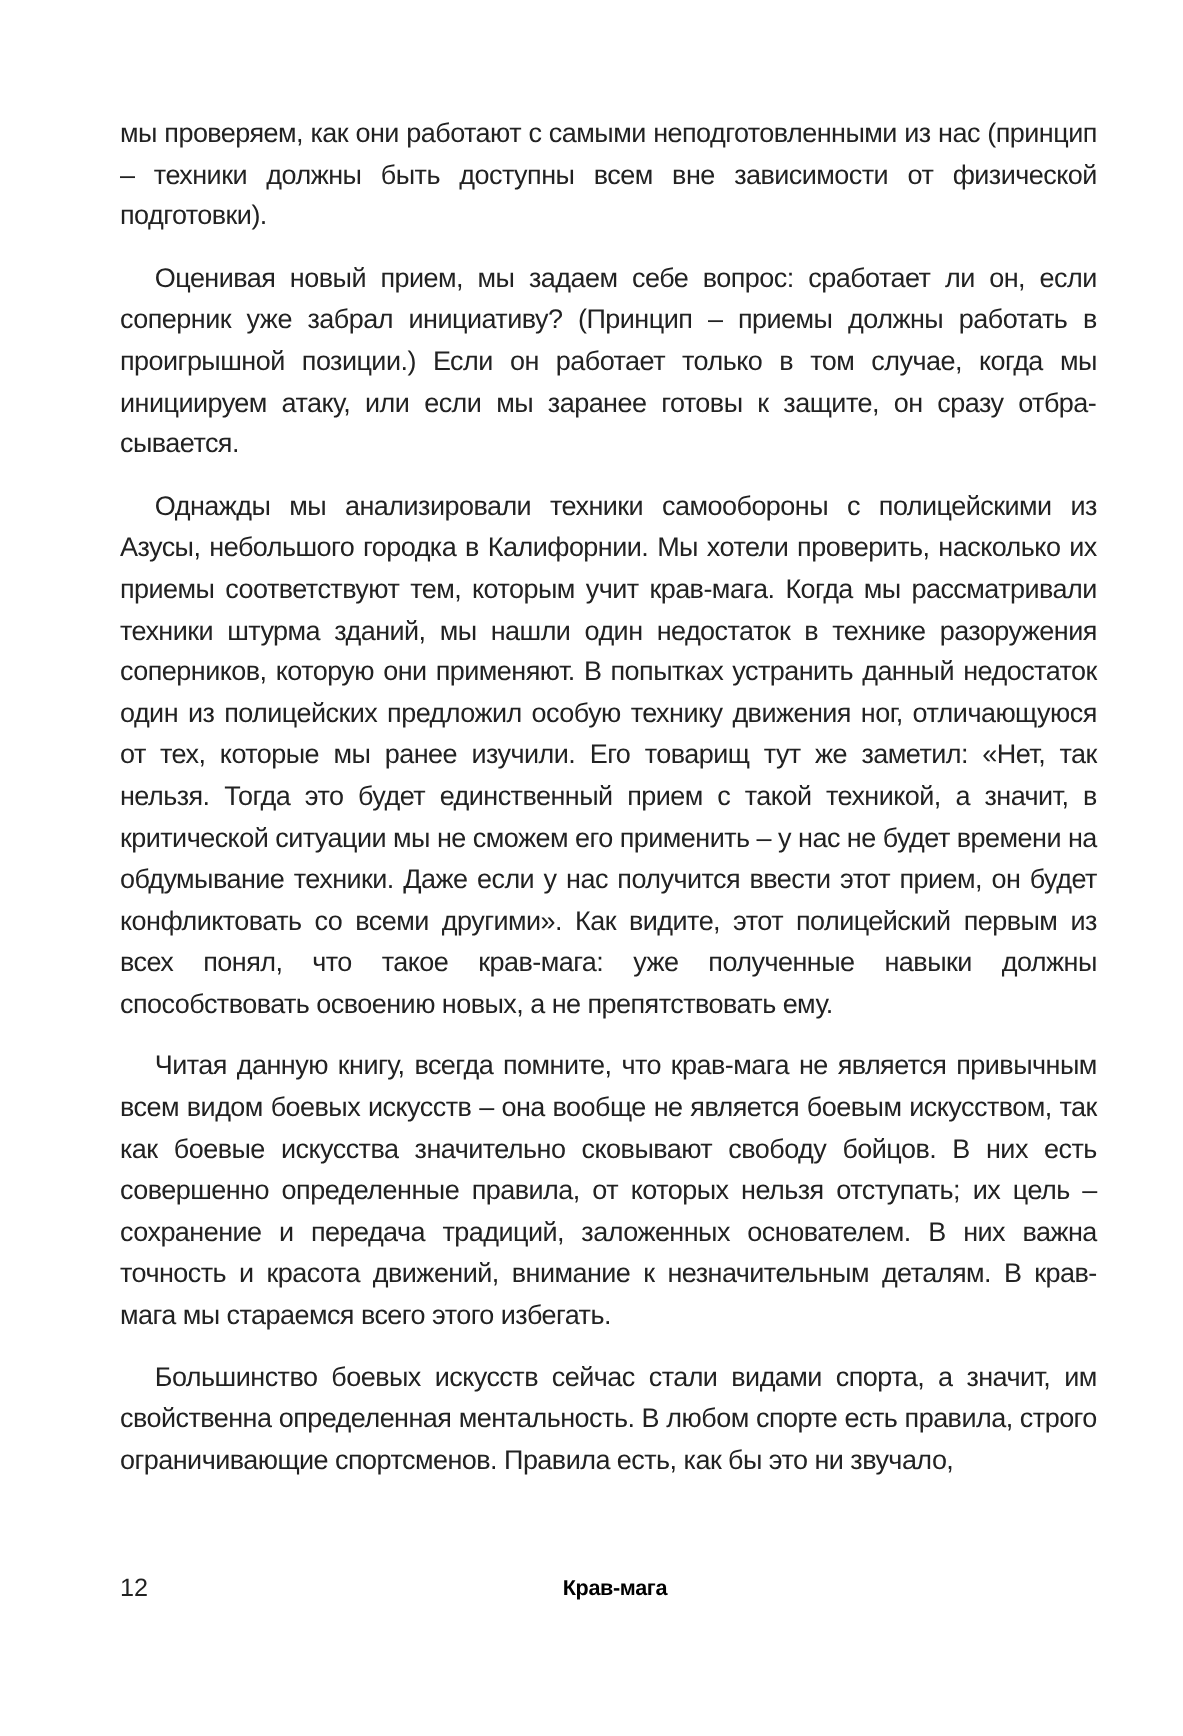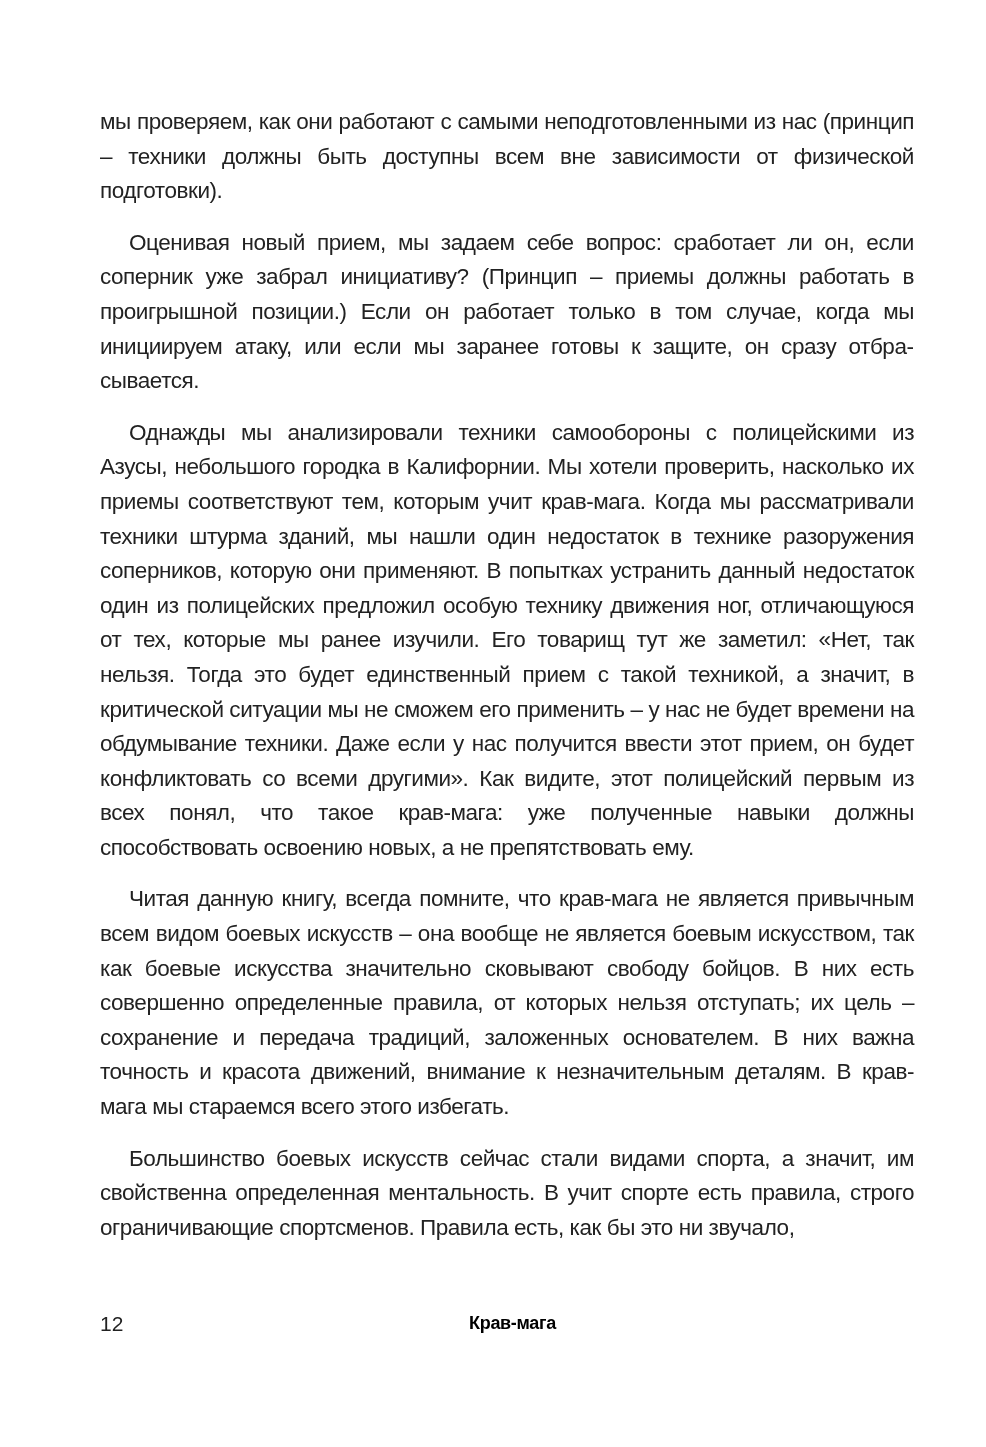--- a/index.html
+++ b/index.html
@@ -5,21 +5,21 @@
   html, body { margin: 0; padding: 0; background: #ffffff; }
   body { width: 986px; height: 1447px; position: relative; overflow: hidden; }
   .page {
     position: absolute; left: 100px; top: 94px; width: 814px;
     font-family: "Liberation Sans", sans-serif;
     font-size: 22.5px; line-height: 34.6px; color: #222222;
     letter-spacing: -0.45px;
   }
   .para { margin: 0 0 17px 0; text-align: justify; text-align-last: left; hyphens: manual; }
   .para.indent { text-indent: 29px; }
-  .para.first { margin-top: 11px; }
+  .para.first { margin-top: 0; }
   .heading-block { position: relative; height: 118px; margin: 30px 0 24px 0; }
   .bar { position: absolute; width: 2px; height: 23px; background: #111111; }
   .bar.l { left: 1px; }
   .bar.r { left: 812px; }
   .bar.t1 { top: 0px; }
   .bar.t2 { top: 38px; }
   .bar.t3 { top: 76px; }
   .section-heading {
     position: absolute; left: 30px; top: 28px;
     font-family: "Liberation Sans", sans-serif; font-weight: bold;
@@ -34,19 +34,19 @@
 </head>
 <body>
 
 <div class="page">
   <p class="para first">мы проверяем, как они работают с самыми неподготовленными из нас (принцип – техники должны быть доступны всем вне зависимости от физи­ческой подготовки).</p>
   <p class="para indent">Оценивая новый прием, мы задаем себе вопрос: сработает ли он, если соперник уже забрал инициативу? (Принцип – приемы должны работать в проигрышной позиции.) Если он работает только в том случае, когда мы инициируем атаку, или если мы заранее готовы к защите, он сразу отбра­сывается.</p>
   <p class="para indent">Однажды мы анализировали техники самообороны с полицейскими из Азусы, небольшого городка в Калифорнии. Мы хотели проверить, насколько их приемы соответствуют тем, которым учит крав-мага. Когда мы рассматривали техники штурма зданий, мы нашли один недостаток в технике разоружения соперников, которую они применяют. В попытках устранить данный недостаток один из полицейских предложил особую технику движения ног, отличающуюся от тех, которые мы ранее изучили. Его товарищ тут же заметил: «Нет, так нельзя. Тогда это будет единствен­ный прием с такой техникой, а значит, в критической ситуации мы не смо­жем его применить – у нас не будет времени на обдумывание техники. Даже если у нас получится ввести этот прием, он будет конфликтовать со всеми другими». Как видите, этот полицейский первым из всех понял, что такое крав-мага: уже полученные навыки должны способствовать освое­нию новых, а не препятствовать ему.</p>
 
 
   <p class="para indent">Читая данную книгу, всегда помните, что крав-мага не является при­вычным всем видом боевых искусств – она вообще не является боевым искусством, так как боевые искусства значительно сковывают свободу бойцов. В них есть совершенно определенные правила, от которых нельзя отступать; их цель – сохранение и передача традиций, заложенных основа­телем. В них важна точность и красота движений, внимание к незначитель­ным деталям. В крав-мага мы стараемся всего этого избегать.</p>
-  <p class="para indent">Большинство боевых искусств сейчас стали видами спорта, а значит, им свойственна определенная ментальность. В учит спорте есть правила, строго ограничивающие спортсменов. Правила есть, как бы это ни звучало,</p>
+  <p class="para indent">Большинство боевых искусств сейчас стали видами спорта, а значит, им свойственна определенная ментальность. В любом спорте есть правила, строго ограничивающие спортсменов. Правила есть, как бы это ни звучало,</p>
 </div>
 
 <div class="footer">
   <span class="page-number">12</span>
   <span class="running-title">Крав-мага</span>
 </div>
 
 </body></html>

